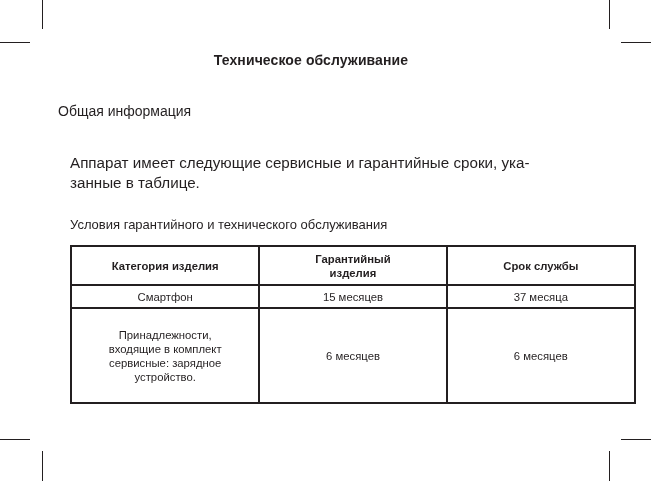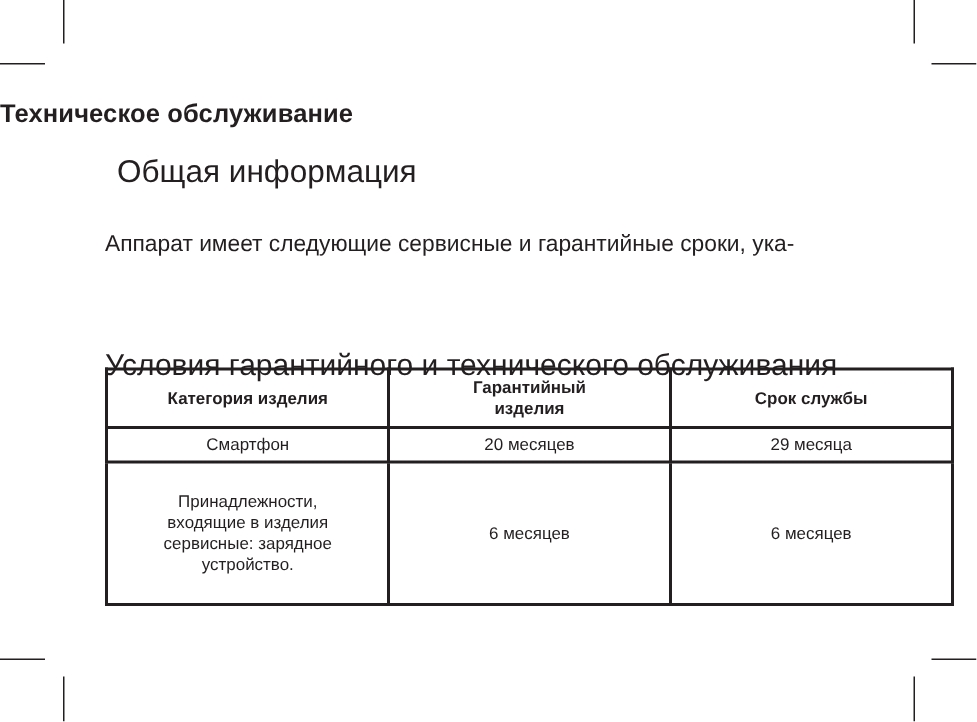--- a/index.html
+++ b/index.html
@@ -6,33 +6,33 @@
   body {
     width: 651px; height: 481px; position: relative; overflow: hidden;
     background: #ffffff; color: #231f20;
     font-family: "Liberation Sans", sans-serif;
   }
   .crop { position: absolute; background: #231f20; }
   .v { width: 1px; height: 29px; }
   .h { height: 1px; width: 30px; }
 
   .title {
-    position: absolute; left: 0; width: 622px; top: 66px;
-    text-align: left; font-weight: bold; font-size: 17px; letter-spacing: 0.1px;
+    position: absolute; left: 0; width: 622px; top: 52px;
+    text-align: center; font-weight: bold; font-size: 14px; letter-spacing: 0.1px;
   }
   .subhead {
-    position: absolute; left: 78px; top: 103px; font-size: 21px;
+    position: absolute; left: 58px; top: 103px; font-size: 14px;
   }
   .para {
     position: absolute; left: 70px; top: 153px; width: 490px;
     font-size: 15.2px; line-height: 19.5px;
   }
   .para span { display: block; }
   .cond {
-    position: absolute; left: 70px; top: 233px; font-size: 20px;
+    position: absolute; left: 70px; top: 217px; font-size: 13px;
   }
   table {
     position: absolute; left: 70px; top: 245px;
     width: 566px; border-collapse: collapse;
     font-size: 11.3px;
   }
   td, th {
     border: 2px solid #231f20; text-align: center; vertical-align: middle;
     padding: 0 4px; line-height: 14px;
   }
@@ -50,47 +50,48 @@
 <div class="crop h" style="left:621px; top:42px;"></div>
 <div class="crop h" style="left:0; top:439px;"></div>
 <div class="crop v" style="left:42px; top:451px; height:30px;"></div>
 <div class="crop h" style="left:621px; top:439px;"></div>
 <div class="crop v" style="left:609px; top:451px; height:30px;"></div>
 
 <div class="title">Техническое обслуживание</div>
 <div class="subhead">Общая информация</div>
 <div class="para">
   <span>Аппарат имеет следующие сервисные и гарантийные сроки, ука-</span>
+  <span>занные в таблице.</span>
 </div>
 <div class="cond">Условия гарантийного и технического обслуживания</div>
 
 <table>
   <colgroup>
       <col class="c1">
       <col class="c2">
       <col class="c3">
     </colgroup>
   <tbody>
       <tr>
     <th>Категория изделия</th>
     <th>
       <span>Гарантийный</span><br>
       <span>изделия</span>
     </th>
     <th>Срок службы</th>
   </tr>
   <tr class="r1">
     <td>Смартфон</td>
-    <td>20 месяцев</td>
-    <td>29 месяца</td>
+    <td>15 месяцев</td>
+    <td>37 месяца</td>
   </tr>
   <tr class="r2">
     <td>
       <span>Принадлежности,</span><br>
-      <span>входящие в изделия</span><br>
+      <span>входящие в комплект</span><br>
       <span>сервисные: зарядное</span><br>
       <span>устройство.</span>
     </td>
     <td>6 месяцев</td>
     <td>6 месяцев</td>
   </tr>
 </tbody>
   </table>
 
 </body></html>

